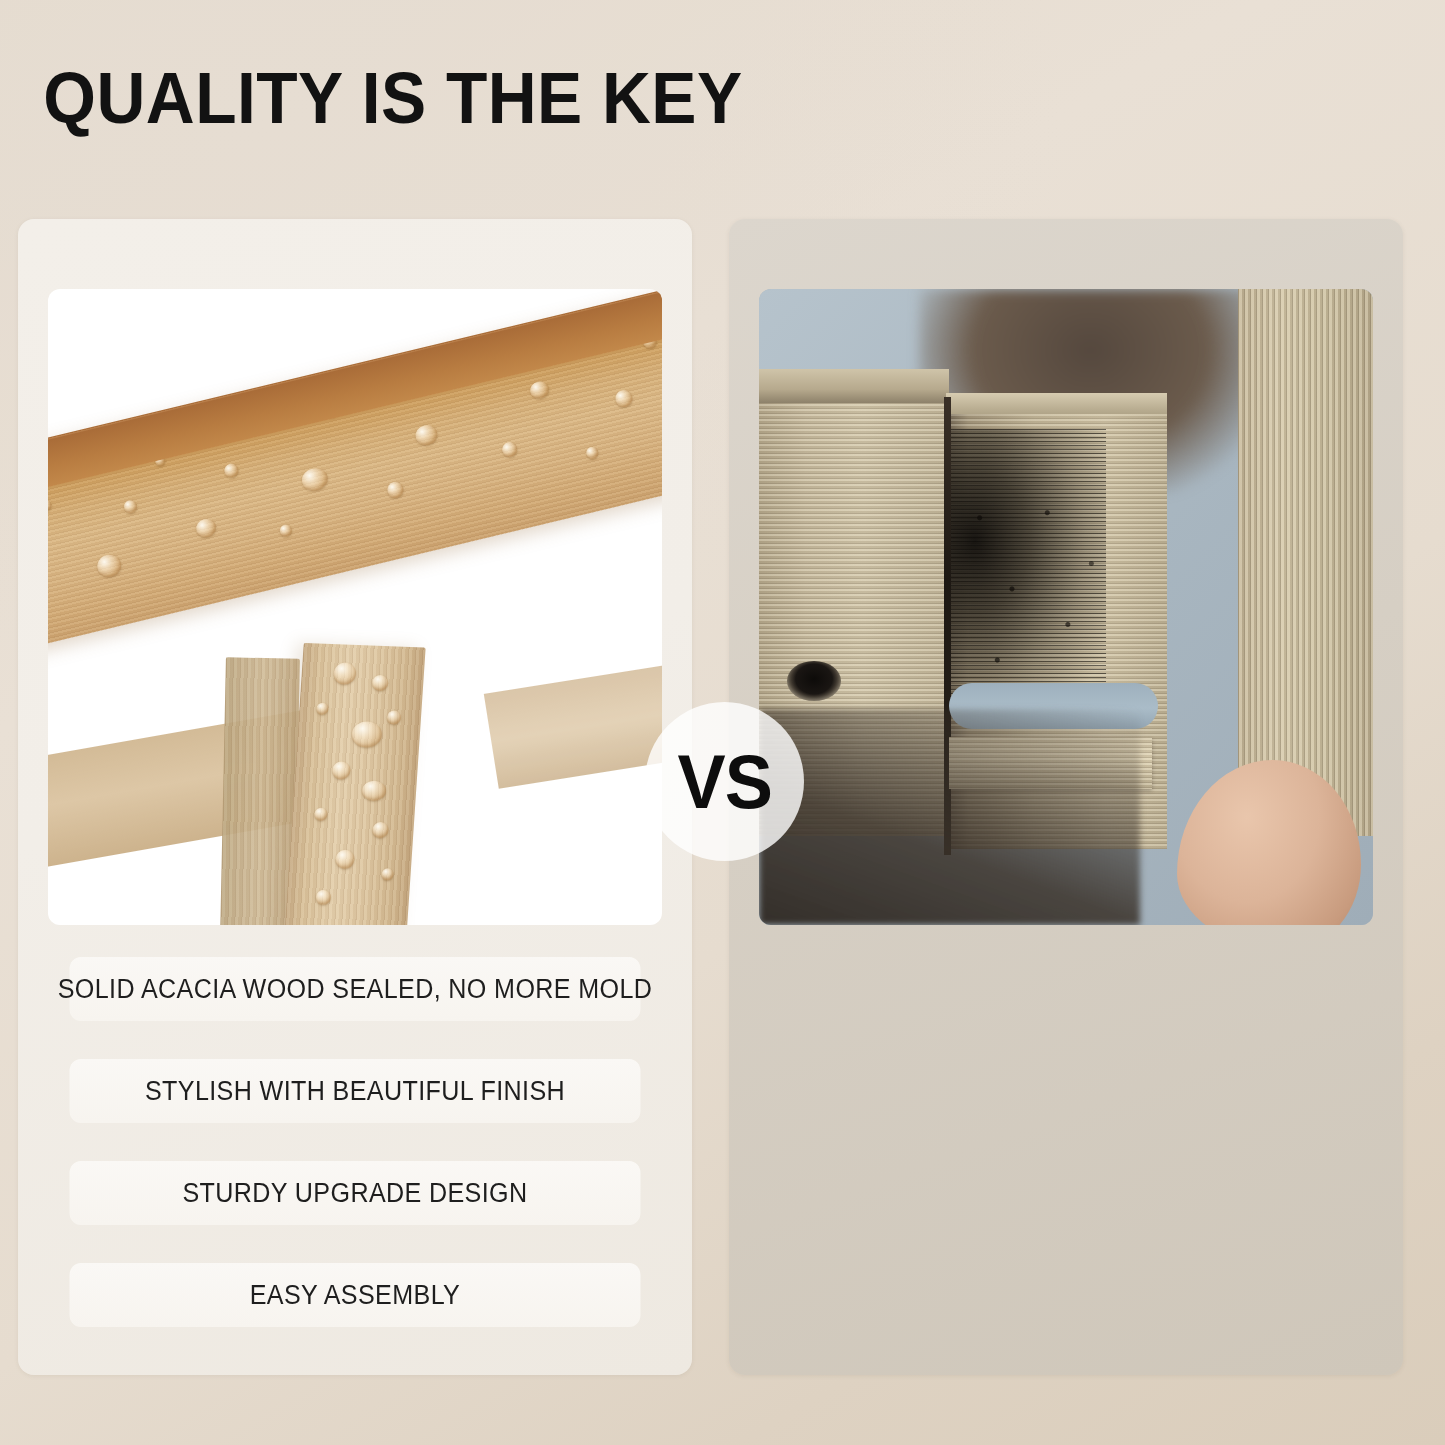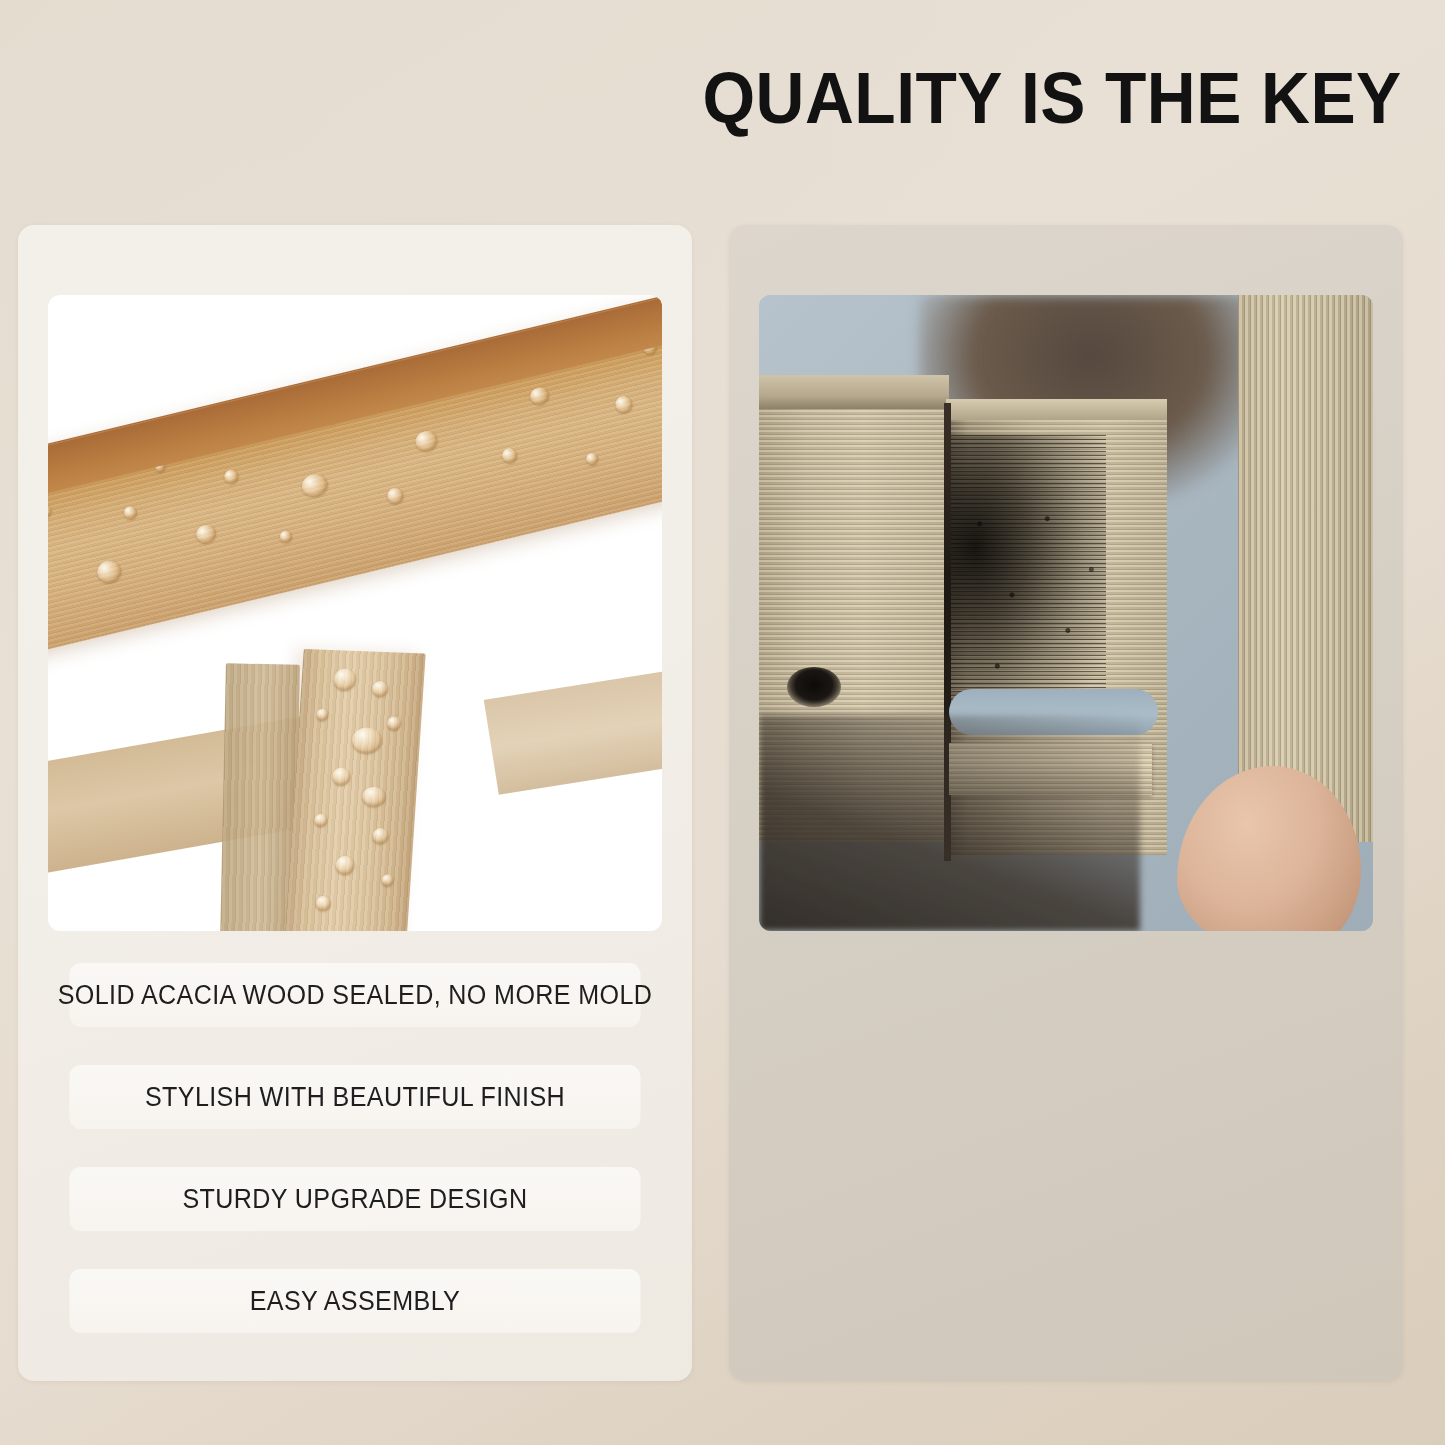--- a/index.html
+++ b/index.html
@@ -21,37 +21,37 @@
       radial-gradient(ellipse 1300px 900px at 18% 8%, #e6ddd2 0%, rgba(230,221,210,0) 62%),
       linear-gradient(150deg, #e4dacd 0%, #e9e0d5 32%, #e6dccf 60%, #ded2c2 82%, #dacdbb 100%);
   }
 
   
   .title-wrap {
     position: absolute;
     top: 62px;
     left: 0;
     width: 1445px;
-    text-align: right;
+    text-align: left;
   }
   .title {
     font-family: "Liberation Sans Narrow", "Liberation Sans", sans-serif;
     font-size: 72px;
     font-weight: bold;
     color: #121212;
     letter-spacing: 0.5px;
     line-height: 1;
     transform: scaleX(0.94);
     transform-origin: center;
   }
 
   
   .card {
     position: absolute;
-    top: 225px;
+    top: 219px;
     width: 674px;
     height: 1156px;
     border-radius: 16px;
   }
   .card-left {
     left: 18px;
     background: linear-gradient(160deg, #f3efe9 0%, #f2eee8 45%, #eee9e1 100%);
     box-shadow: 0 1px 4px rgba(120,105,88,0.10);
   }
   .card-right {
@@ -508,14 +508,17 @@
         <div class="stripes-h"></div>
       </div>
       <div class="screw-hole"></div>
 
       <div class="bg-shadow-low"></div>
       <div class="hand"></div>
     </div>
 
   </div>
 
+  <div class="vs-badge">
+    <span class="vs-text">VS</span>
+  </div>
 
 </div>
 
 </body></html>

